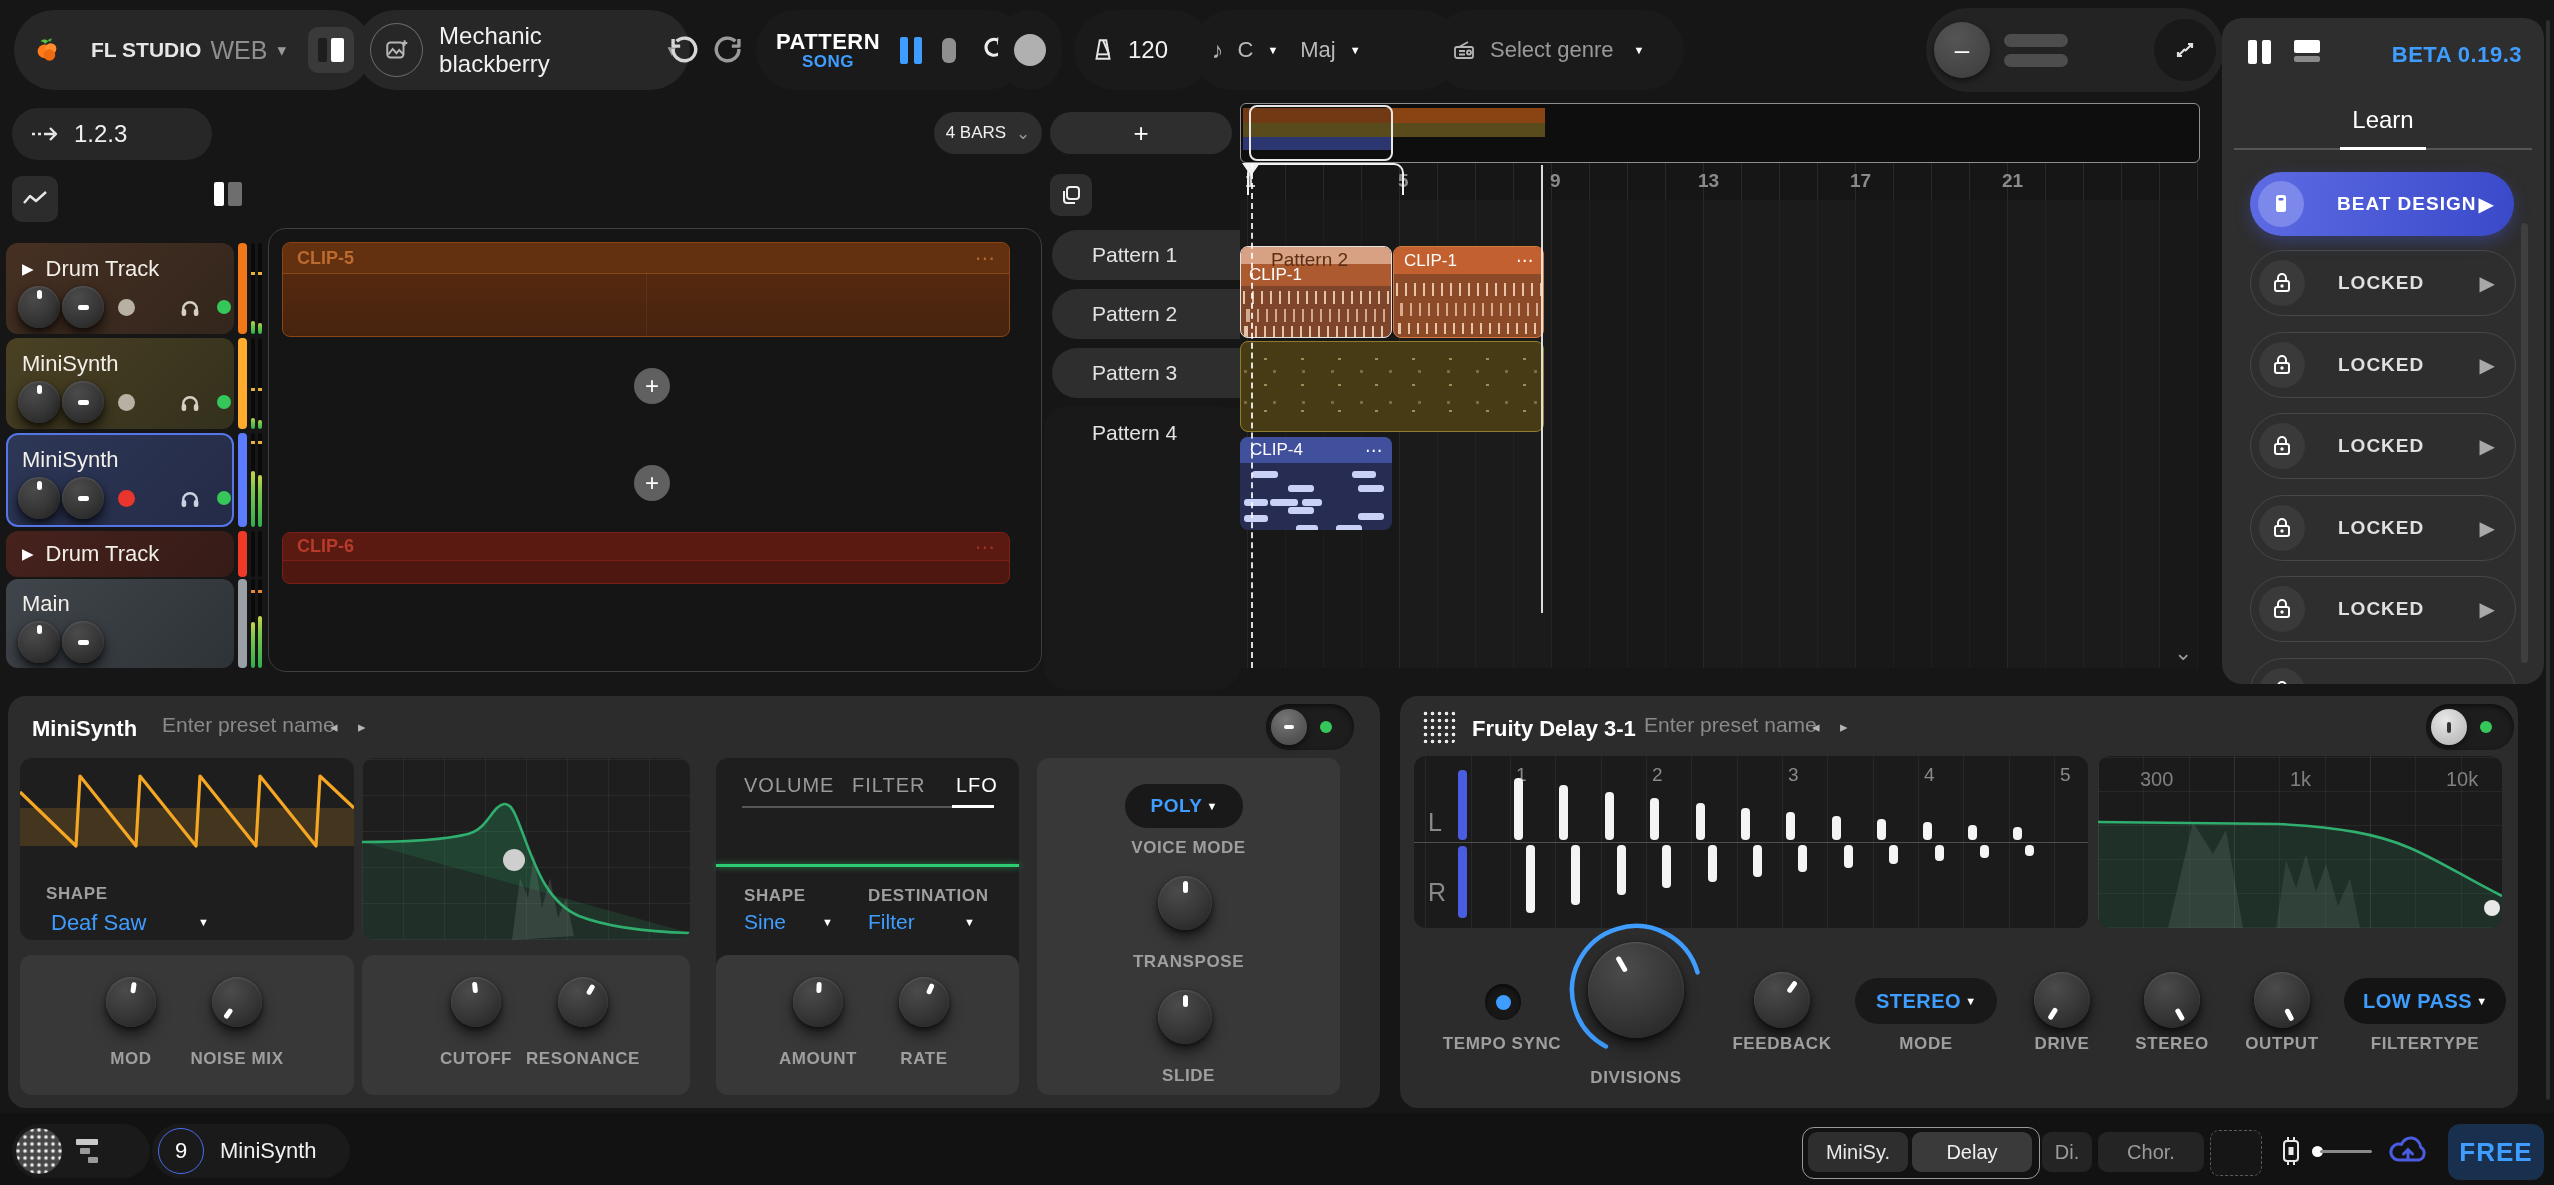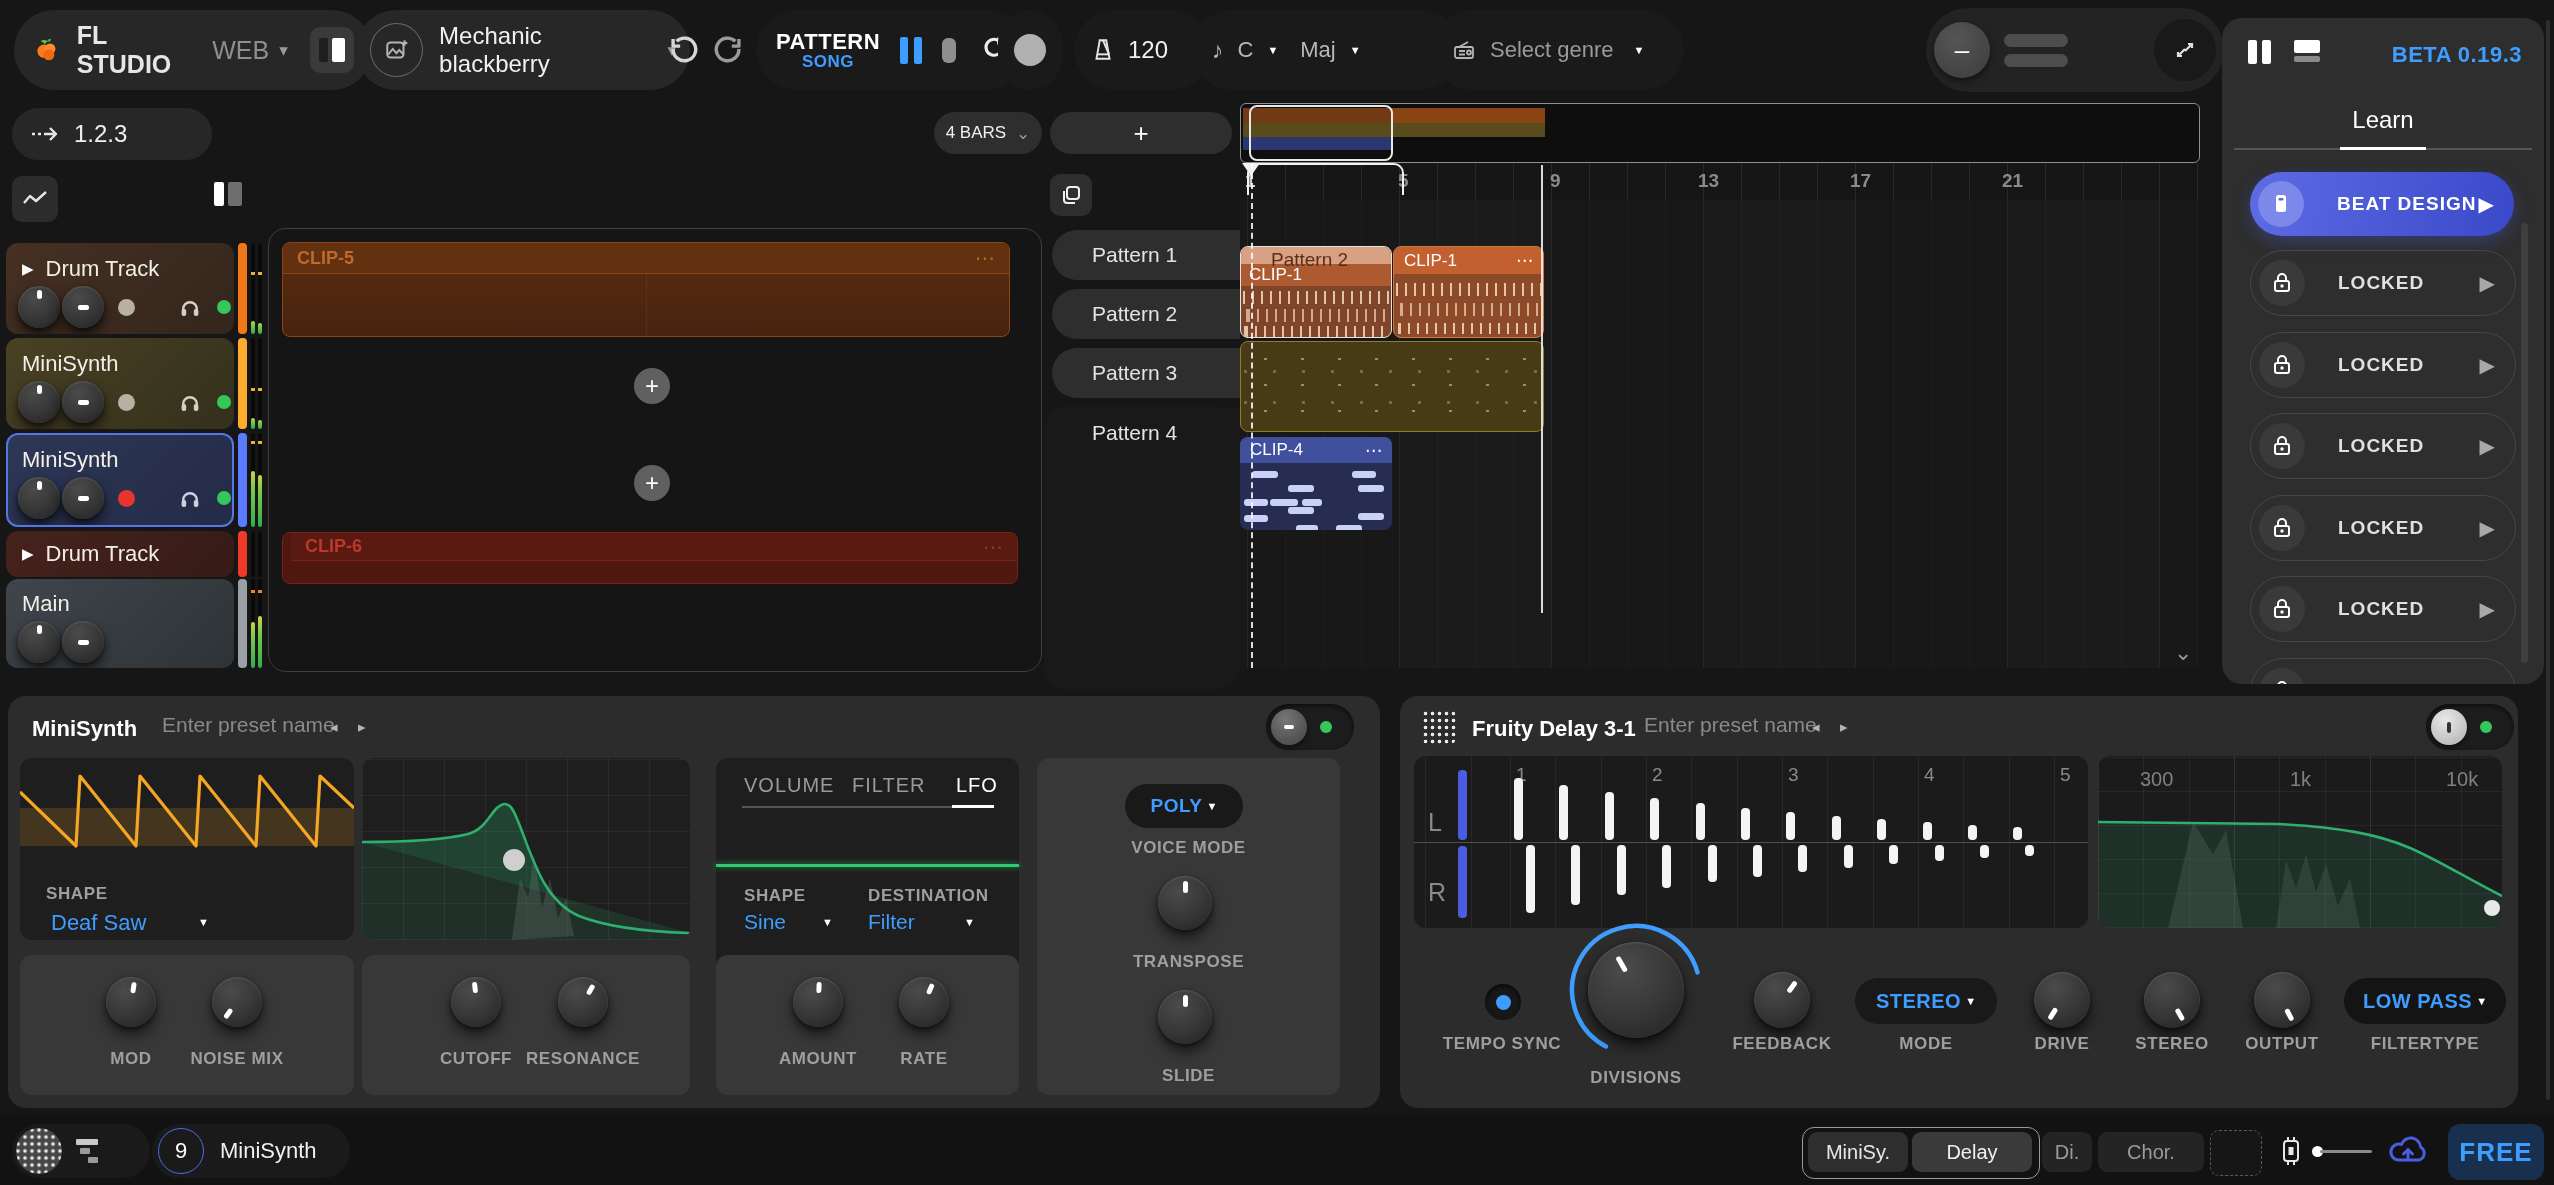--- a/index.html
+++ b/index.html
@@ -60,21 +60,21 @@
 <div id="app">
 
   <div class="a pill" style="left:14px;top:10px;width:322px;height:80px;padding:0 18px;">
     <svg width="30" height="30" viewBox="0 0 24 24">
         <path d="M13 5c-2-2-5-1.5-6 0 2 .3 3 1 3.4 2.2" fill="#58c443"></path>
         <circle cx="10" cy="13" r="5.5" fill="#ff7a1a"></circle>
         <circle cx="15" cy="11" r="4.5" fill="#ff8c2e"></circle>
         <circle cx="14" cy="16" r="4.6" fill="#f06a10"></circle>
         <path d="M12.5 4.5c.8-1.5 2.5-2 3.5-1.7-.6 1.2-.4 2-1.6 2.6z" fill="#4aa838"></path>
       </svg>
-    <span style="font-weight:bold;font-size:25px;margin-left:16px;">FL STUDIO</span>
+    <span style="font-weight:bold;font-size:21px;margin-left:29px;">FL STUDIO</span>
     <span style="font-size:25px;color:#8f8f8f;margin-left:9px;">WEB</span>
     <span class="chev" style="margin-left:10px;">▾</span>
     <span class="flex" style="margin-left:22px;width:46px;height:46px;background:#3a3a3a;border-radius:10px;justify-content:center;gap:4px;">
         <span style="width:9px;height:24px;background:#1e1e1e;border-radius:2px;"></span>
         <span style="width:13px;height:24px;background:#fff;border-radius:2px;"></span>
       </span>
   </div>
 
   <div class="a pill" style="left:356px;top:10px;width:306px;height:80px;padding:0 14px;">
     <span class="flex" style="width:52px;height:52px;border:1.5px solid #6a6a6a;border-radius:50%;justify-content:center;">
@@ -319,21 +319,21 @@
     <div class="flex" style="height:30px;background:#63310f;border-bottom:1px solid #8a4516;padding:0 14px;">
       <span style="font-size:18px;font-weight:bold;color:#bd6a2f;">CLIP-5</span>
       <span style="margin-left:auto;color:#b06a33;font-size:20px;">⋯</span>
     </div>
     <div style="position:absolute;left:50%;top:30px;bottom:0;width:1px;background:rgba(255,255,255,.06);"></div>
   </div>
 
   <div class="a flex" style="left:634px;top:368px;width:36px;height:36px;border-radius:50%;background:#606060;justify-content:center;color:#fff;font-size:24px;">+</div>
   <div class="a flex" style="left:634px;top:465px;width:36px;height:36px;border-radius:50%;background:#606060;justify-content:center;color:#fff;font-size:24px;">+</div>
 
-  <div class="a" style="left:282px;top:532px;width:726px;height:50px;border:1px solid #7a2018;border-radius:8px;background:#4e1710;overflow:hidden;padding-left:8px;">
+  <div class="a" style="left:282px;top:532px;width:726px;height:50px;border:1px solid #7a2018;border-radius:8px;background:#4e1710;overflow:hidden;">
     <div class="flex" style="height:27px;background:#5a1a12;border-bottom:1px solid #7a2018;padding:0 14px;">
       <span style="font-size:18px;font-weight:bold;color:#b83a2a;">CLIP-6</span>
       <span style="margin-left:auto;color:#a03328;font-size:20px;">⋯</span>
     </div>
     <div style="position:absolute;left:0;right:0;bottom:2px;height:18px;background-image:repeating-linear-gradient(90deg,#a3date 0,#a33028 0 9px,transparent 9px 26px,#8a2a22 26px 34px,transparent 34px 58px);opacity:.9;"></div>
   </div>
 
   <div class="a pill" style="left:934px;top:112px;width:108px;height:42px;justify-content:center;gap:10px;background:#2e2e2e;">
     <span style="font-size:17px;color:#f0f0f0;">4 BARS</span>
     <span class="chev">⌄</span>

